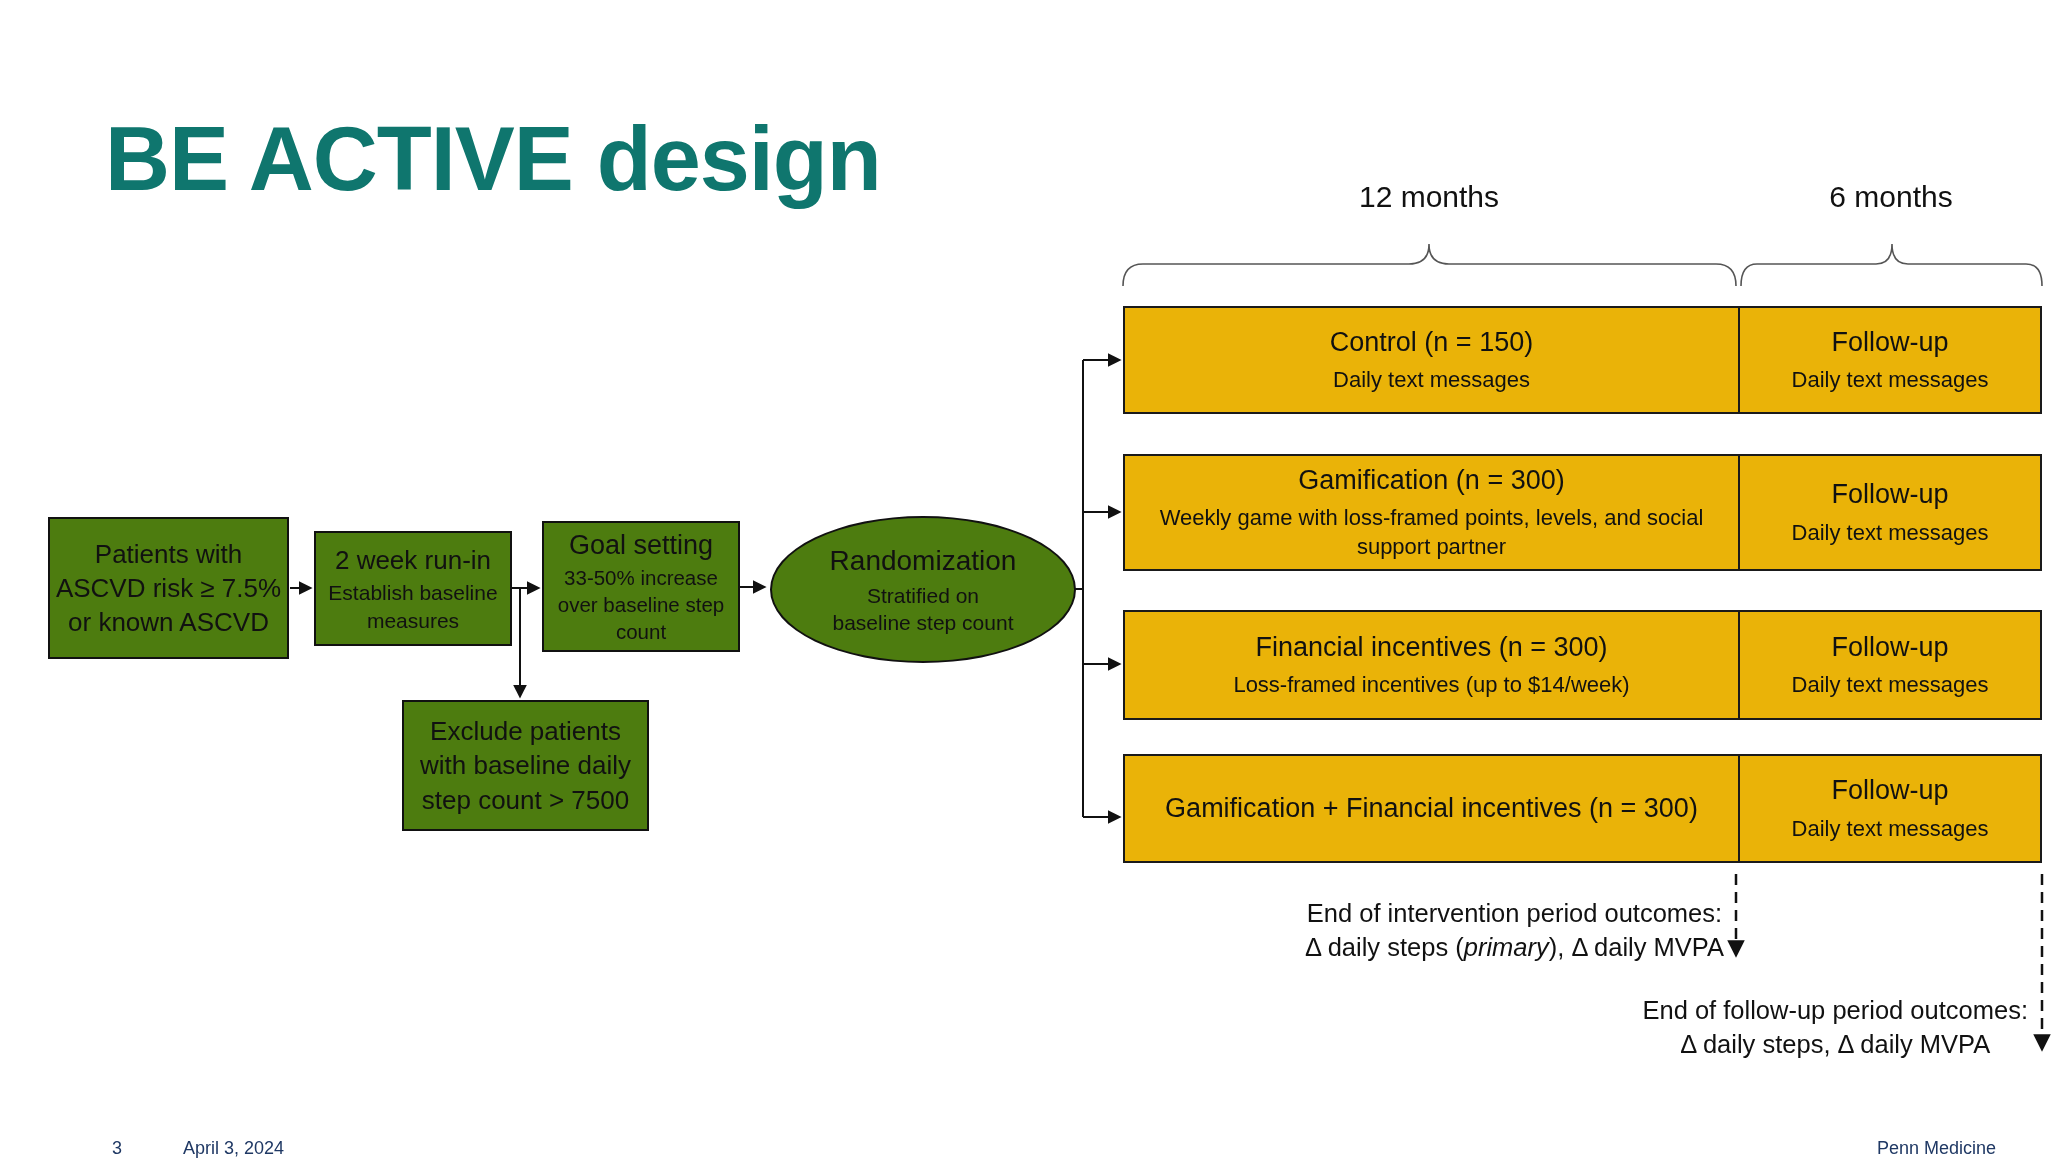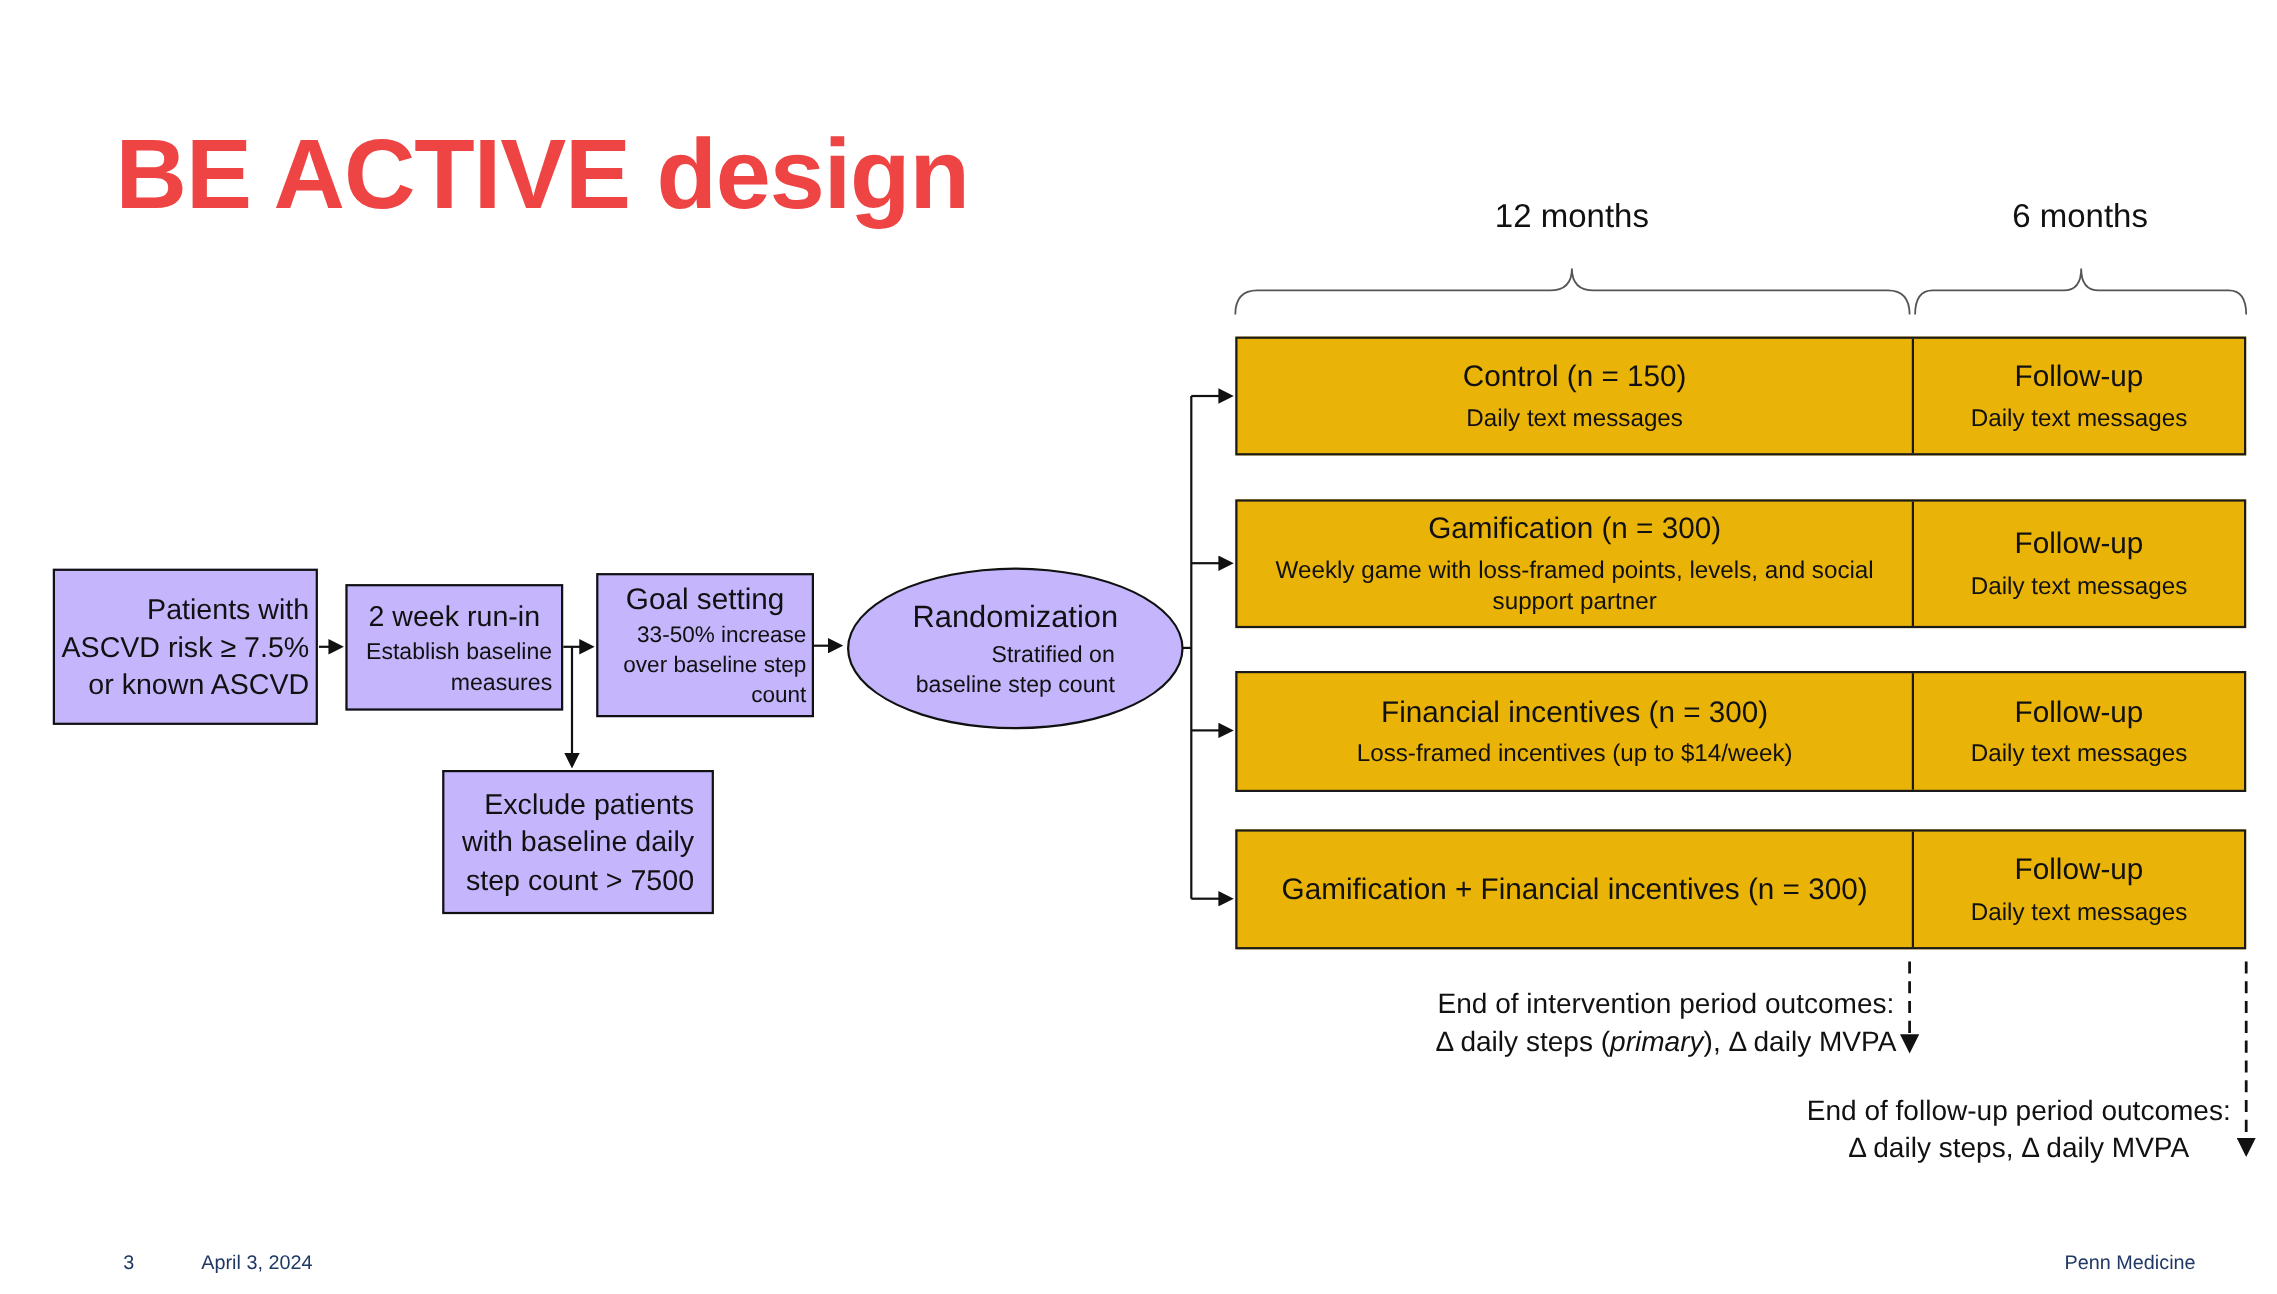--- a/index.html
+++ b/index.html
@@ -1,26 +1,26 @@
 <!DOCTYPE html>
 <html><head>
 <meta charset="utf-8">
 <style>
   html,body{margin:0;padding:0;background:#ffffff;}
   .slide{position:relative;width:2070px;height:1176px;background:#ffffff;overflow:hidden;
          font-family:"Liberation Sans","DejaVu Sans",sans-serif;color:#111;}
   .slide-title{position:absolute;left:105px;top:108px;margin:0;font-size:90px;font-weight:bold;
-               letter-spacing:-1px;color:#ef4444;}
+               letter-spacing:-1px;color:#0f766e;}
   .months-label{position:absolute;top:180px;transform:translateX(-50%);font-size:30px;color:#111;white-space:nowrap;}
   #label-12m{left:1429px;}
   #label-6m{left:1891px;}
   svg.connector-layer{position:absolute;left:0;top:0;pointer-events:none;}
-  .box{position:absolute;box-sizing:border-box;border:2px solid #111;background:#c4b5fd;
+  .box{position:absolute;box-sizing:border-box;border:2px solid #111;background:#4d7c0f;
        display:flex;flex-direction:column;align-items:center;justify-content:center;
-       text-align:right;line-height:1.32;}
+       text-align:center;line-height:1.32;}
   .preline{white-space:pre-line;}
   .box-title{font-size:27px;}
   .box-sub{font-size:21px;line-height:1.3;margin-top:2px;}
   #patients-box{left:48px;top:517px;width:241px;height:142px;font-size:26px;padding:0 2px;}
   #runin-box{left:314px;top:531px;width:198px;height:115px;padding:0 8px;}
   #runin-box .box-title{font-size:26px;}
   #goal-box{left:542px;top:521px;width:198px;height:131px;padding:0 5px;}
   #goal-box .box-sub{font-size:20.5px;}
   #exclude-box{left:402px;top:700px;width:247px;height:131px;font-size:26px;}
   #randomization-ellipse{left:770px;top:516px;width:306px;height:147px;border-radius:50%;}

